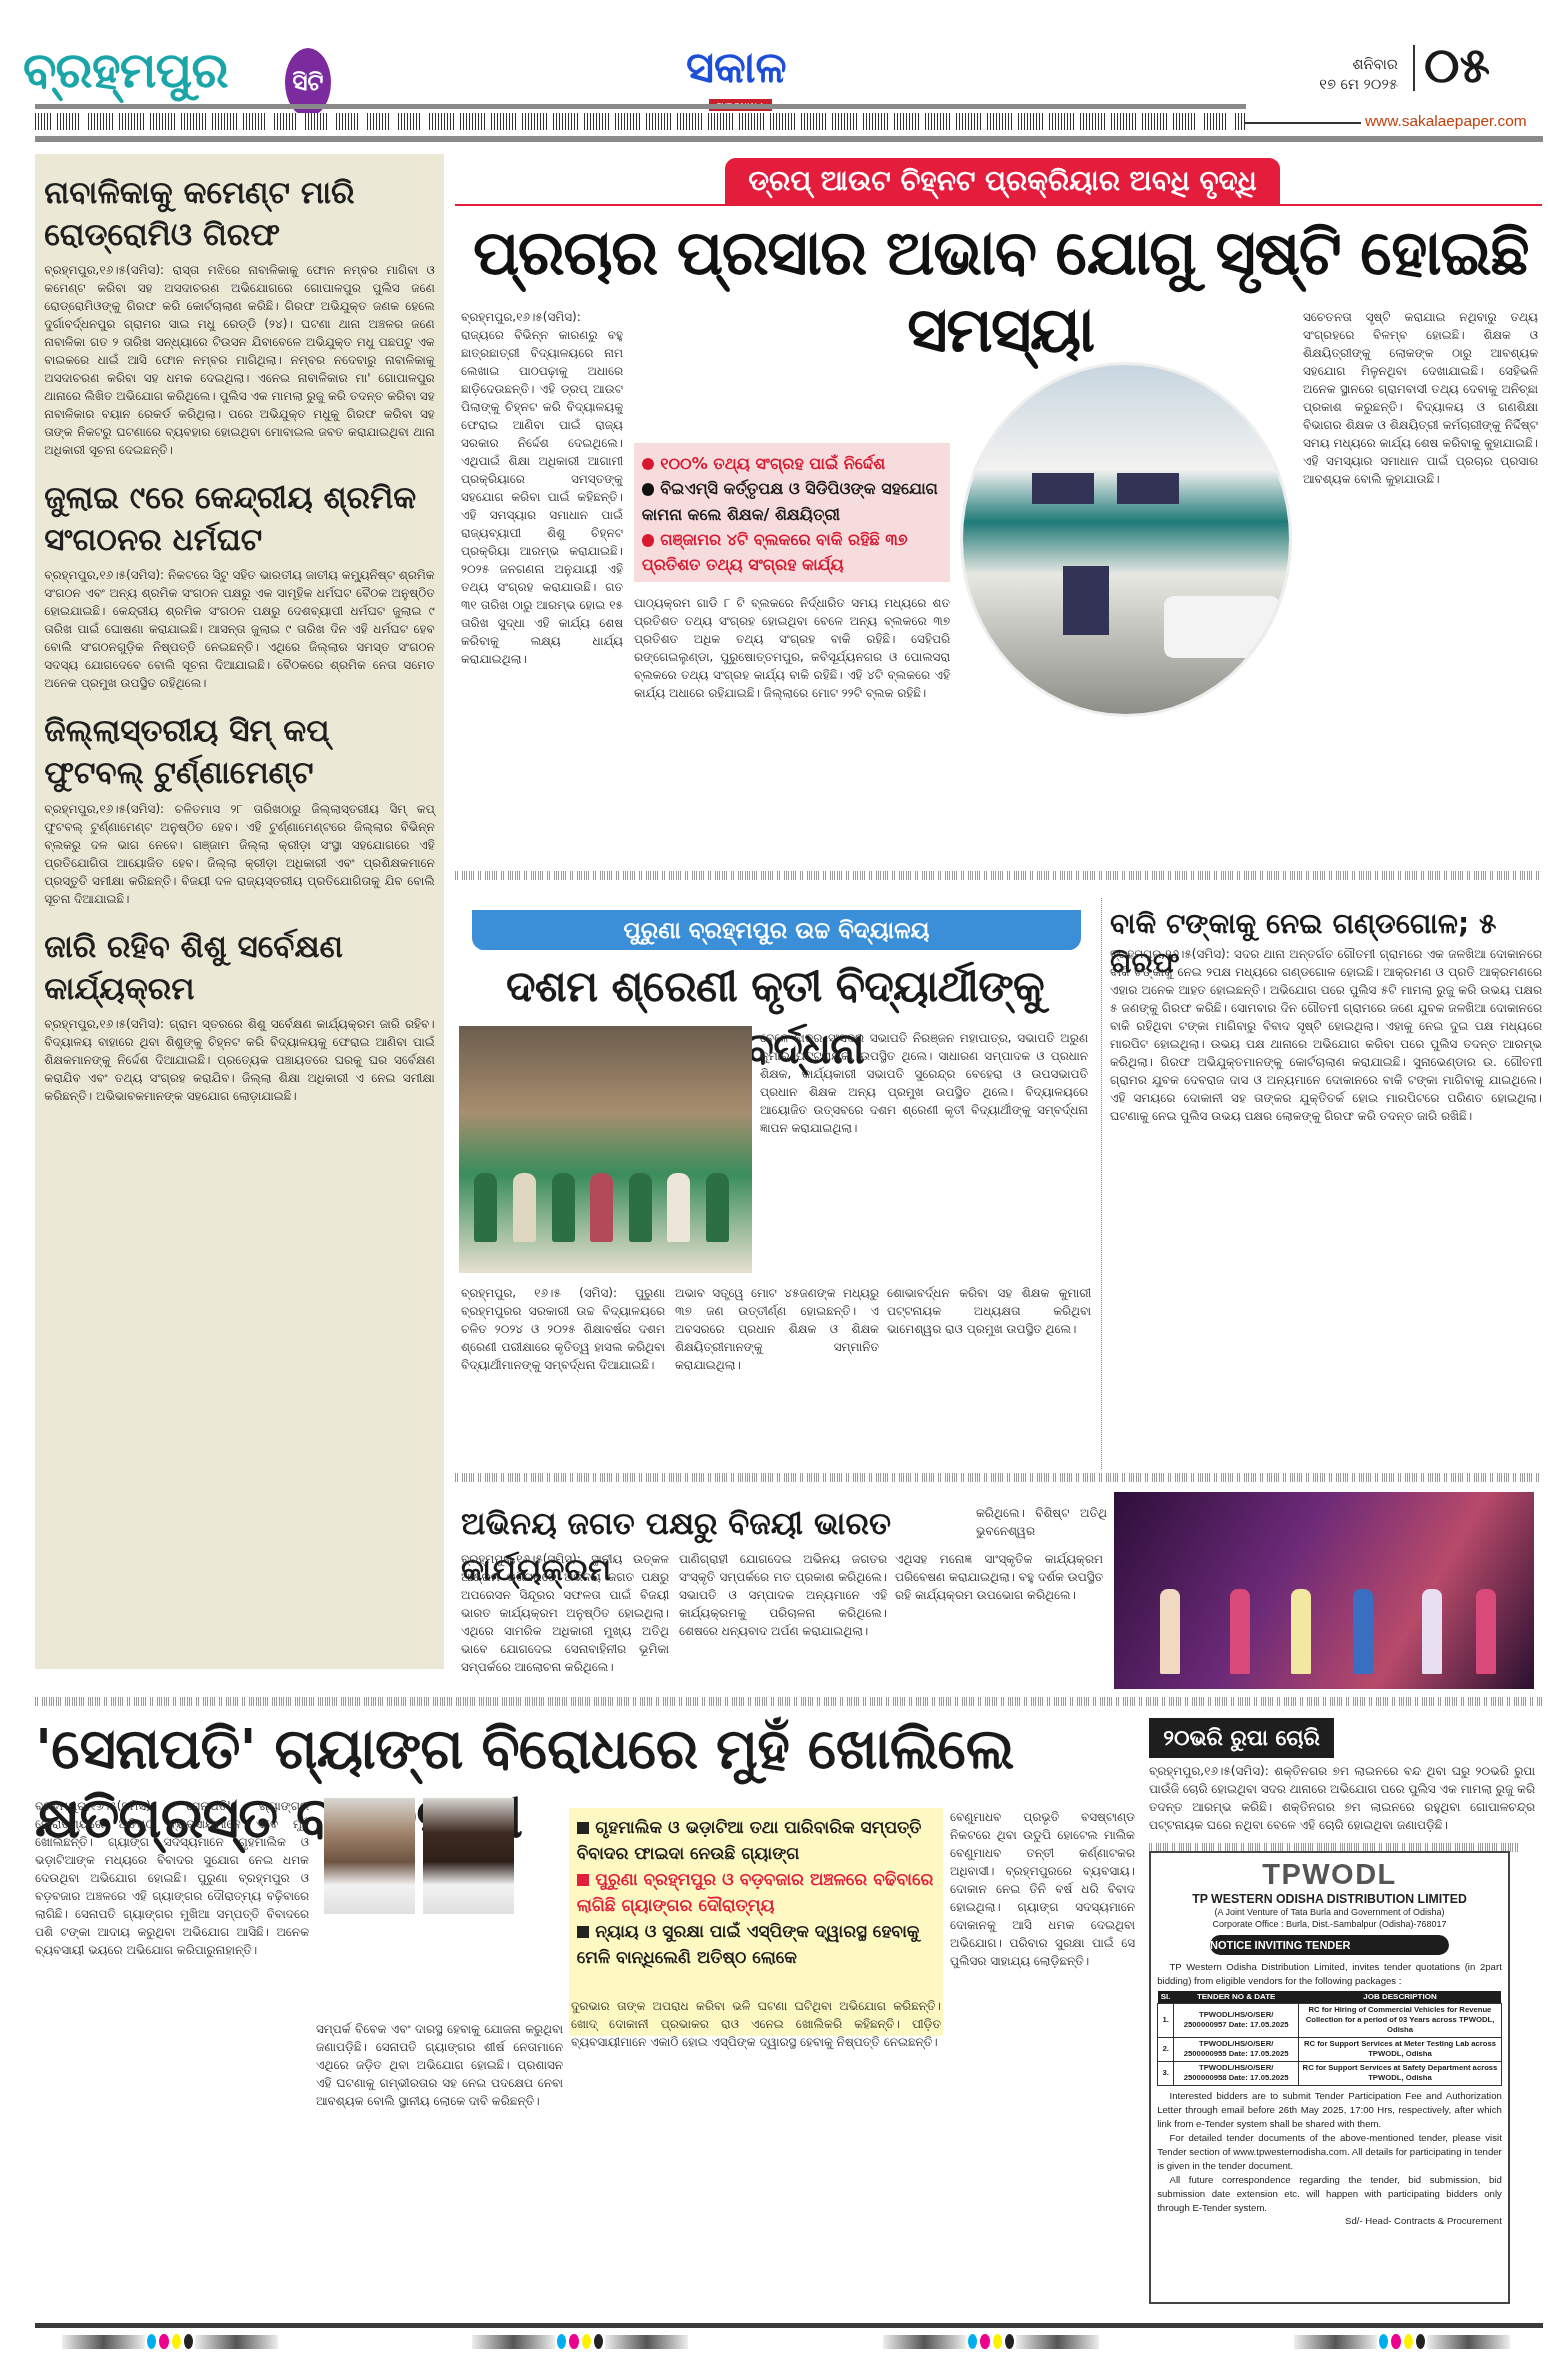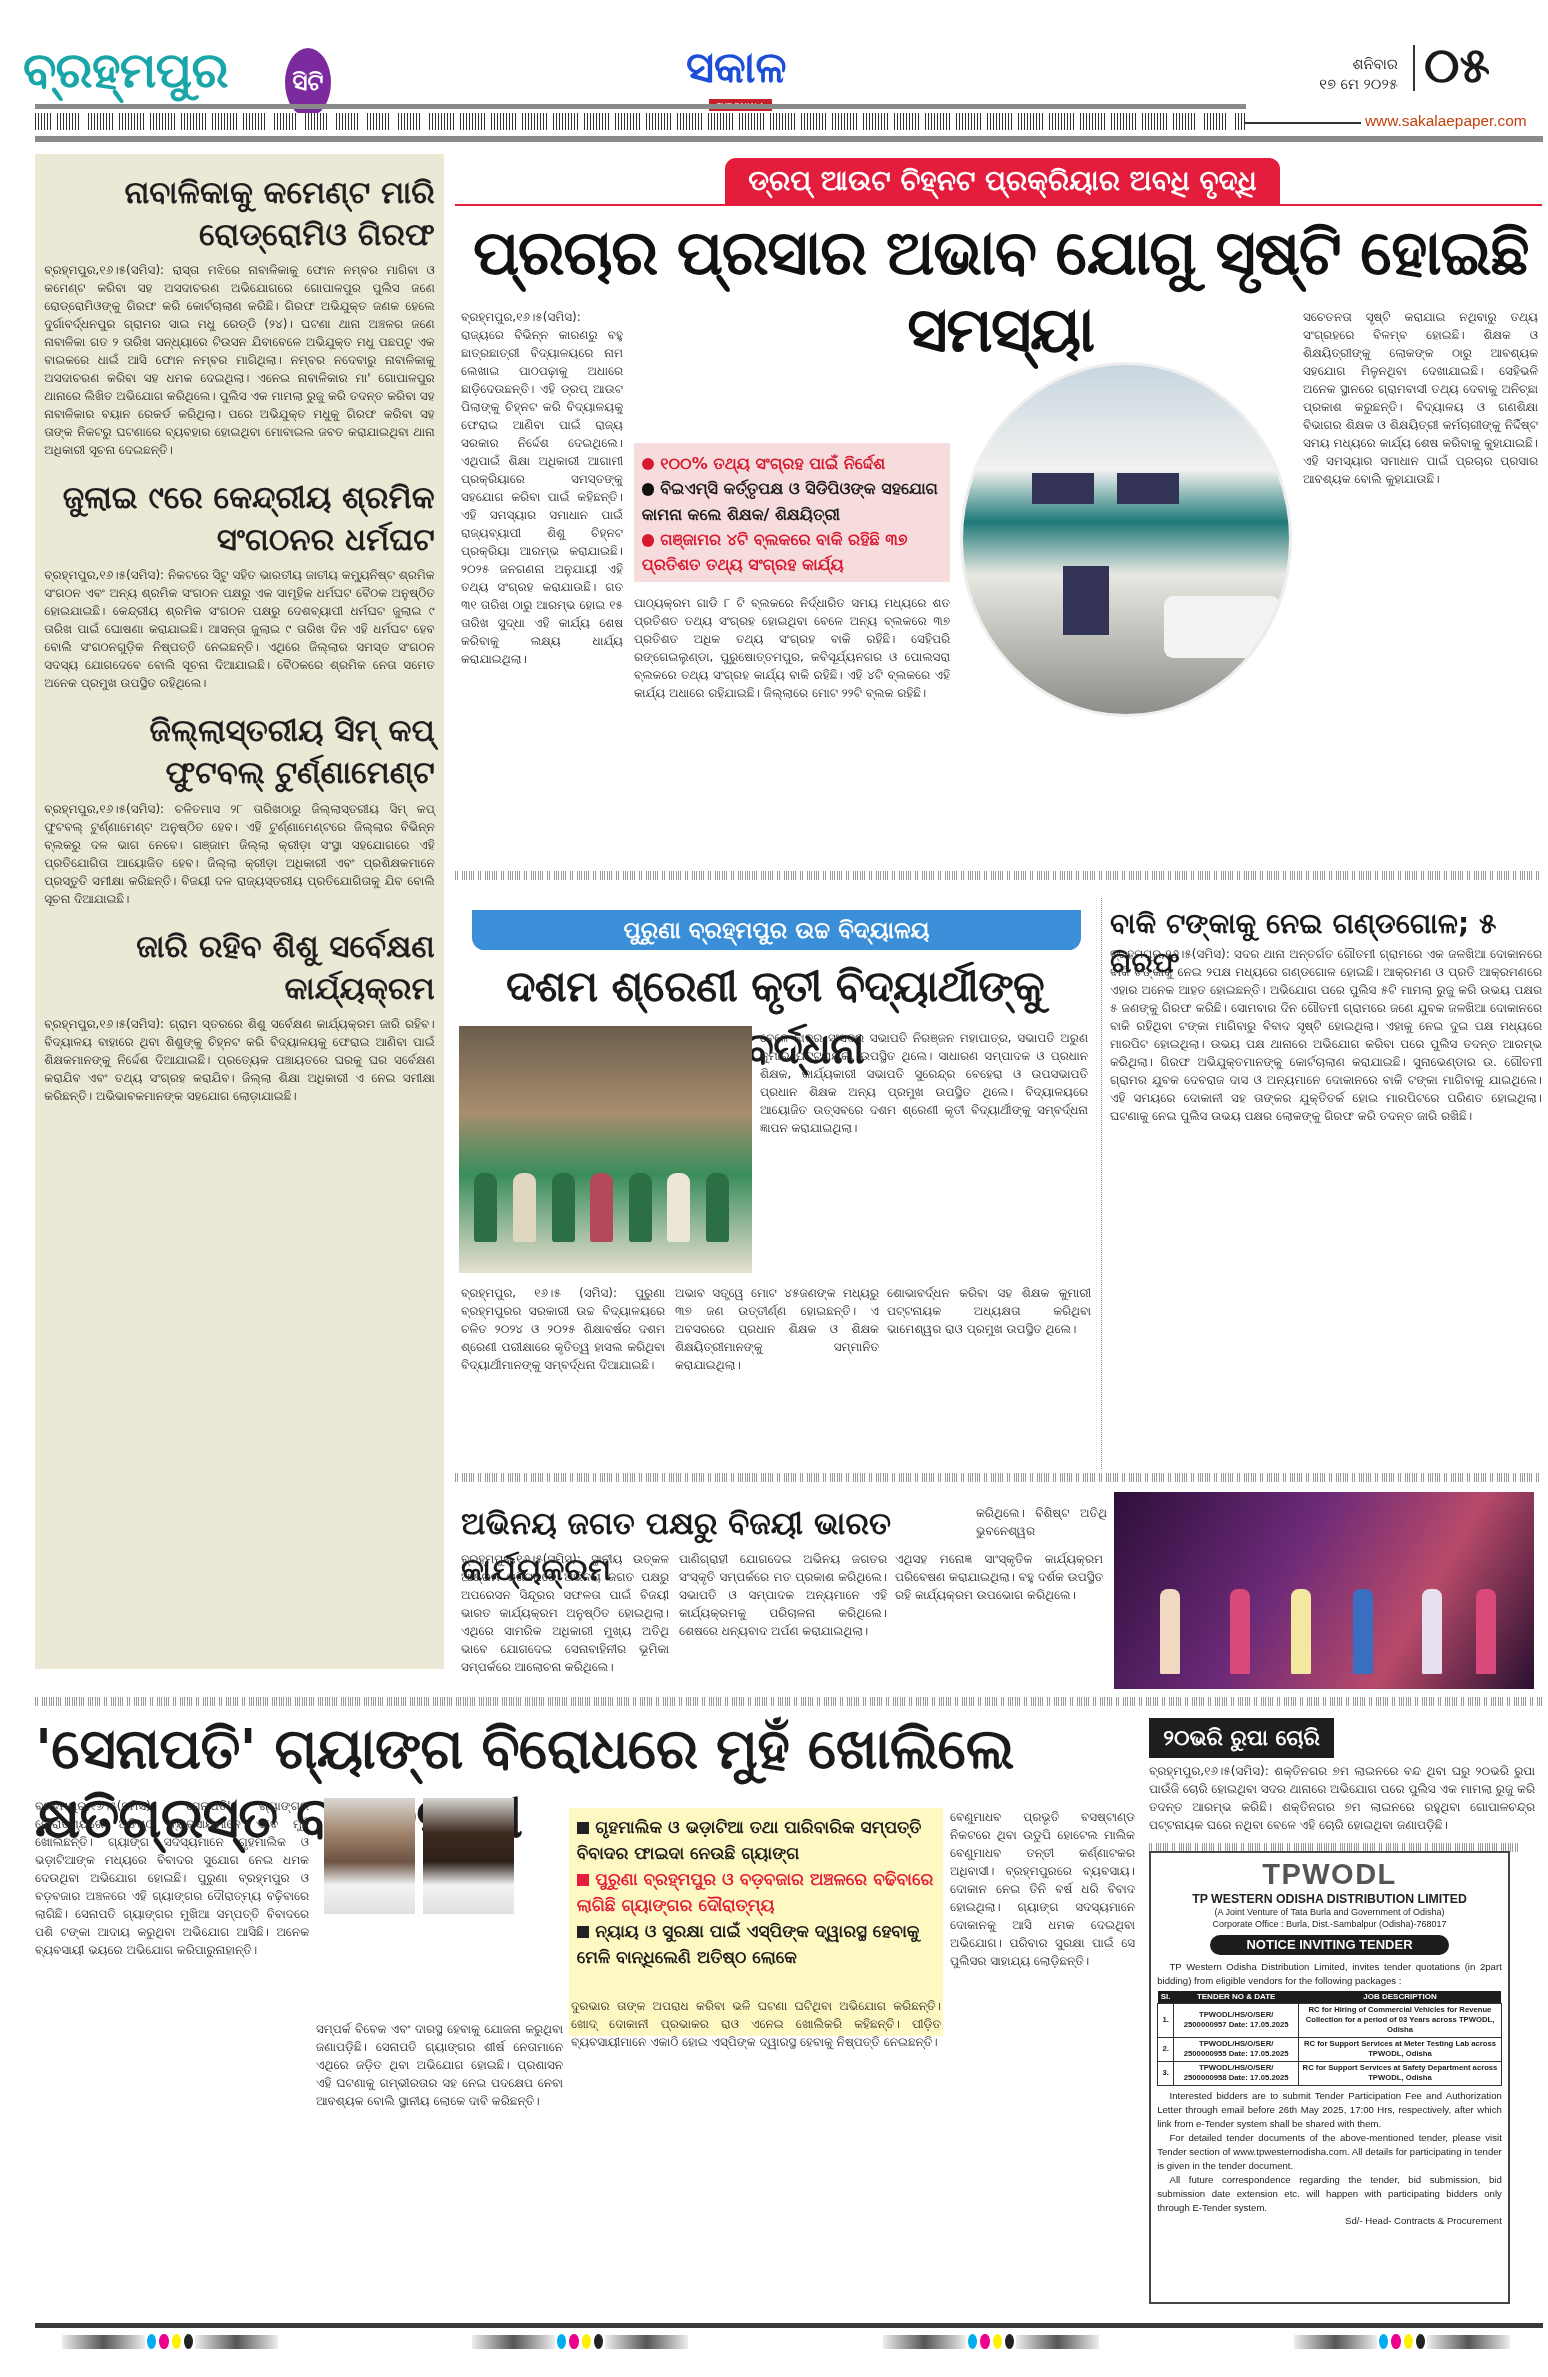--- a/index.html
+++ b/index.html
@@ -16,21 +16,21 @@
   .page-sep { left: 1413px; top: 45px; width: 1.5px; height: 46px; background: #333; }
   .page-num { left: 1424px; top: 37px; font-size: 49px; font-weight: bold; }
   .rule-top { left: 35px; top: 104px; width: 1211px; height: 4.6px; background: #8a8a8a; }
   .barcode { left: 35px; top: 113px; width: 1211px; height: 17px; background: repeating-linear-gradient(90deg, #333 0 0.8px, #fff 0.8px 3.1px); }
   .url-line { left: 1245px; top: 122px; width: 116px; height: 1.5px; background: #333; }
   .url { left: 1365px; top: 112px; font-size: 15.4px; font-family: Liberation Sans, sans-serif; color: #c2410c; }
   .rule-bottom { left: 35px; top: 136px; width: 1508px; height: 6.2px; background: #8a8a8a; }
 
   
   .left-col { left: 35px; top: 154px; width: 409px; height: 1515px; background: #ebe8d6; padding: 0 9.3px; }
-  .left-head { font-size: 31px; font-weight: bold; text-align: right; line-height: 42px; color: #1f1f1f; margin-top: 17px; }
+  .left-head { font-size: 31px; font-weight: bold; text-align: left; line-height: 42px; color: #1f1f1f; margin-top: 17px; }
   .body-text { font-size: 12px; line-height: 18px; text-align: justify; color: #2a2a2a; }
   .left-col .body-text { margin-top: 6.2px; }
 
   
   .kicker-red { left: 725px; top: 158px; width: 555px; height: 46px; background: #e41d3d; border-radius: 10.8px 10.8px 0 0; color: #fff; font-size: 28px; font-weight: bold; text-align: center; line-height: 46px; }
   .kicker-red-line { left: 455px; top: 204px; width: 1087px; height: 2.3px; background: #e41d3d; }
   .main-head { left: 455px; top: 214px; width: 1091px; font-size: 62px; font-weight: bold; letter-spacing: -1.5px; line-height: 77px; text-align: center; color: #111; }
   .story-col { top: 308px; height: 555px; overflow: hidden; }
   .bullet-box { left: 634px; top: 443px; width: 316px; height: 139px; background: #f6dcdc; padding: 7.7px; }
   .bullet { font-size: 16px; line-height: 25.4px; font-weight: bold; }
@@ -68,21 +68,21 @@
   .gang-bullet.red .sq { background: #e41d3d; }
 
   
   .silver-kicker { left: 1149px; top: 1718px; width: 185px; height: 40px; background: #1e1e1e; color: #fff; font-size: 21.6px; font-weight: bold; text-align: center; line-height: 40px; }
 
   
   .ad { left: 1149px; top: 1851px; width: 361px; height: 453px; border: 2.3px solid #444; padding: 4.6px 6.2px; font-family: "Liberation Sans", sans-serif; color: #222; }
   .ad-logo { text-align: center; font-size: 29px; font-weight: bold; color: #555; letter-spacing: 1.5px; }
   .ad-company { text-align: center; font-size: 12.3px; font-weight: bold; margin-top: 1.5px; }
   .ad-sub { text-align: center; font-size: 9px; line-height: 12.3px; }
-  .ad-notice { margin: 4.6px auto; width: 239px; background: #1d1d1d; color: #fff; border-radius: 10.8px; text-align: center; font-weight: bold; font-size: 13px; line-height: 20px; }
+  .ad-notice { margin: 4.6px auto; width: 239px; background: #1d1d1d; color: #fff; border-radius: 10.8px; text-align: left; font-weight: bold; font-size: 11px; line-height: 20px; }
   .ad-p { font-size: 9.6px; line-height: 14px; text-align: justify; text-indent: 12.3px; }
   .ad-table { width: 100%; border-collapse: collapse; margin: 3.1px 0; font-size: 7.7px; }
   .ad-table th { background: #1d1d1d; color: #fff; padding: 1.5px 3.1px; text-align: center; font-size: 8px; }
   .ad-table td { border: 1.2px solid #333; padding: 1.5px 3.1px; text-align: center; font-weight: bold; line-height: 10px; }
   .ad-sign { text-align: right; font-size: 9.6px; }
 
   .rule-footer { left: 35px; top: 2323px; width: 1508px; height: 4.6px; background: #3a3a3a; }
   .regmark { top: 2334px; width: 216px; height: 15.4px; display: flex; align-items: center; }
   .regmark .g { flex: 1; height: 14px; background: linear-gradient(90deg, #eee, #555, #eee); }
   .regmark .c { width: 9.3px; height: 15.4px; border-radius: 50%; margin: 0 1.5px; }

